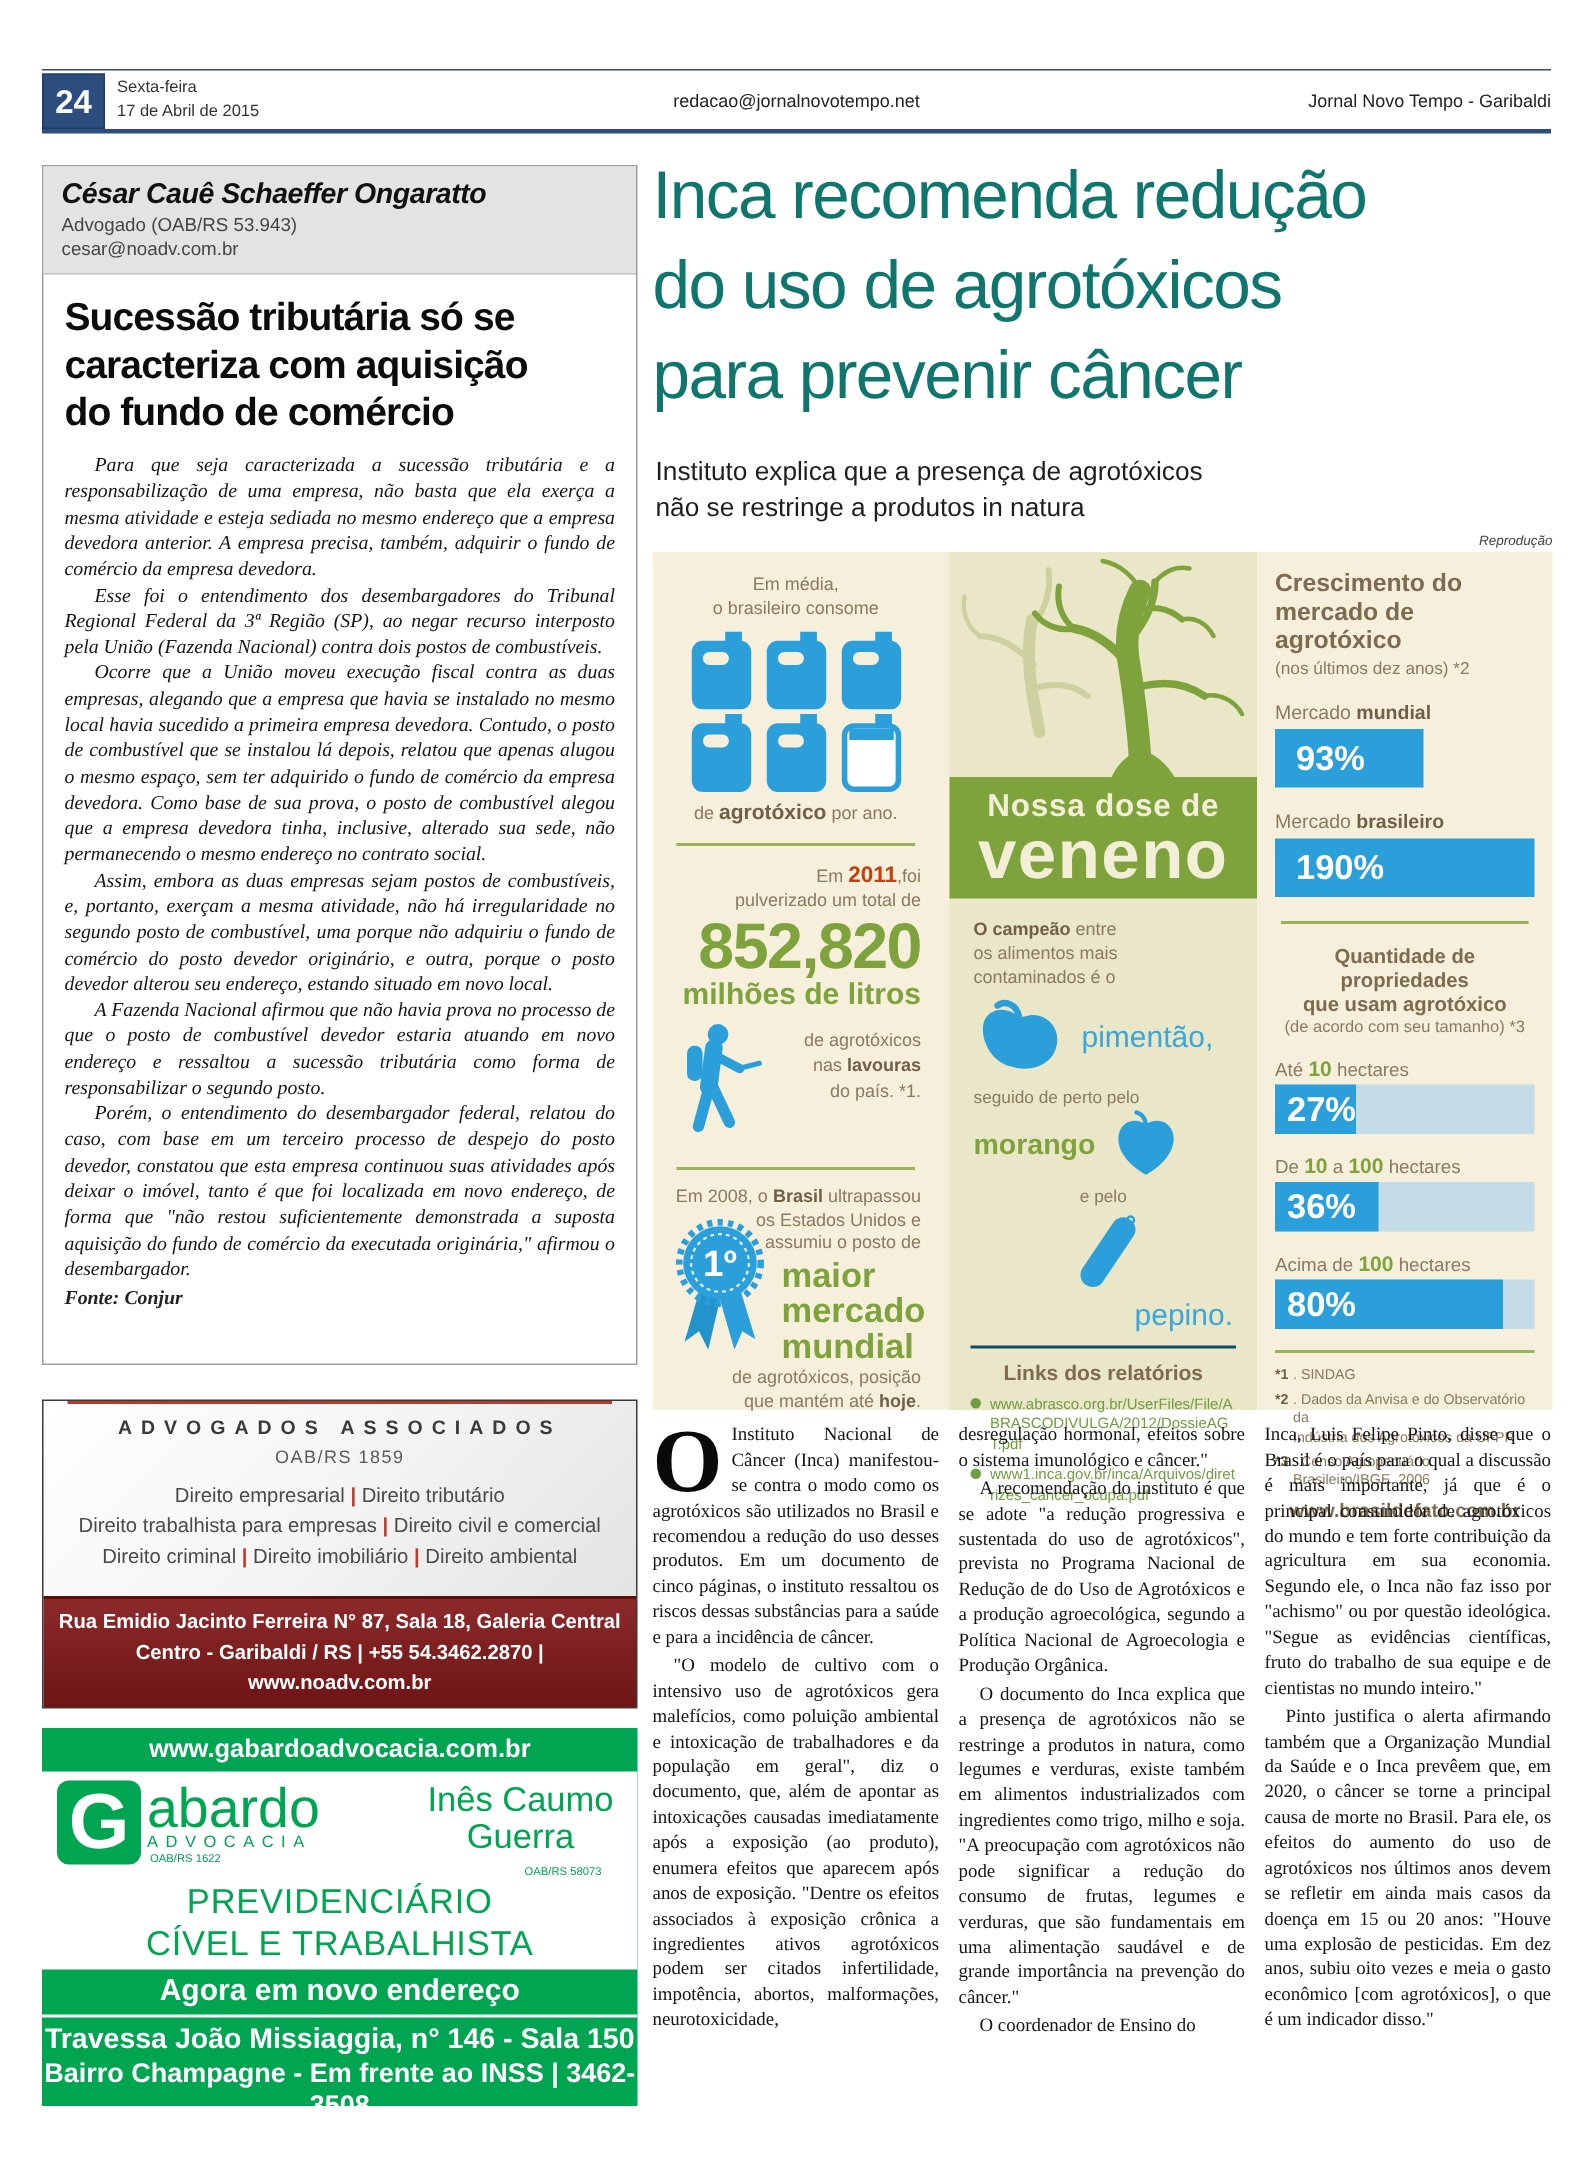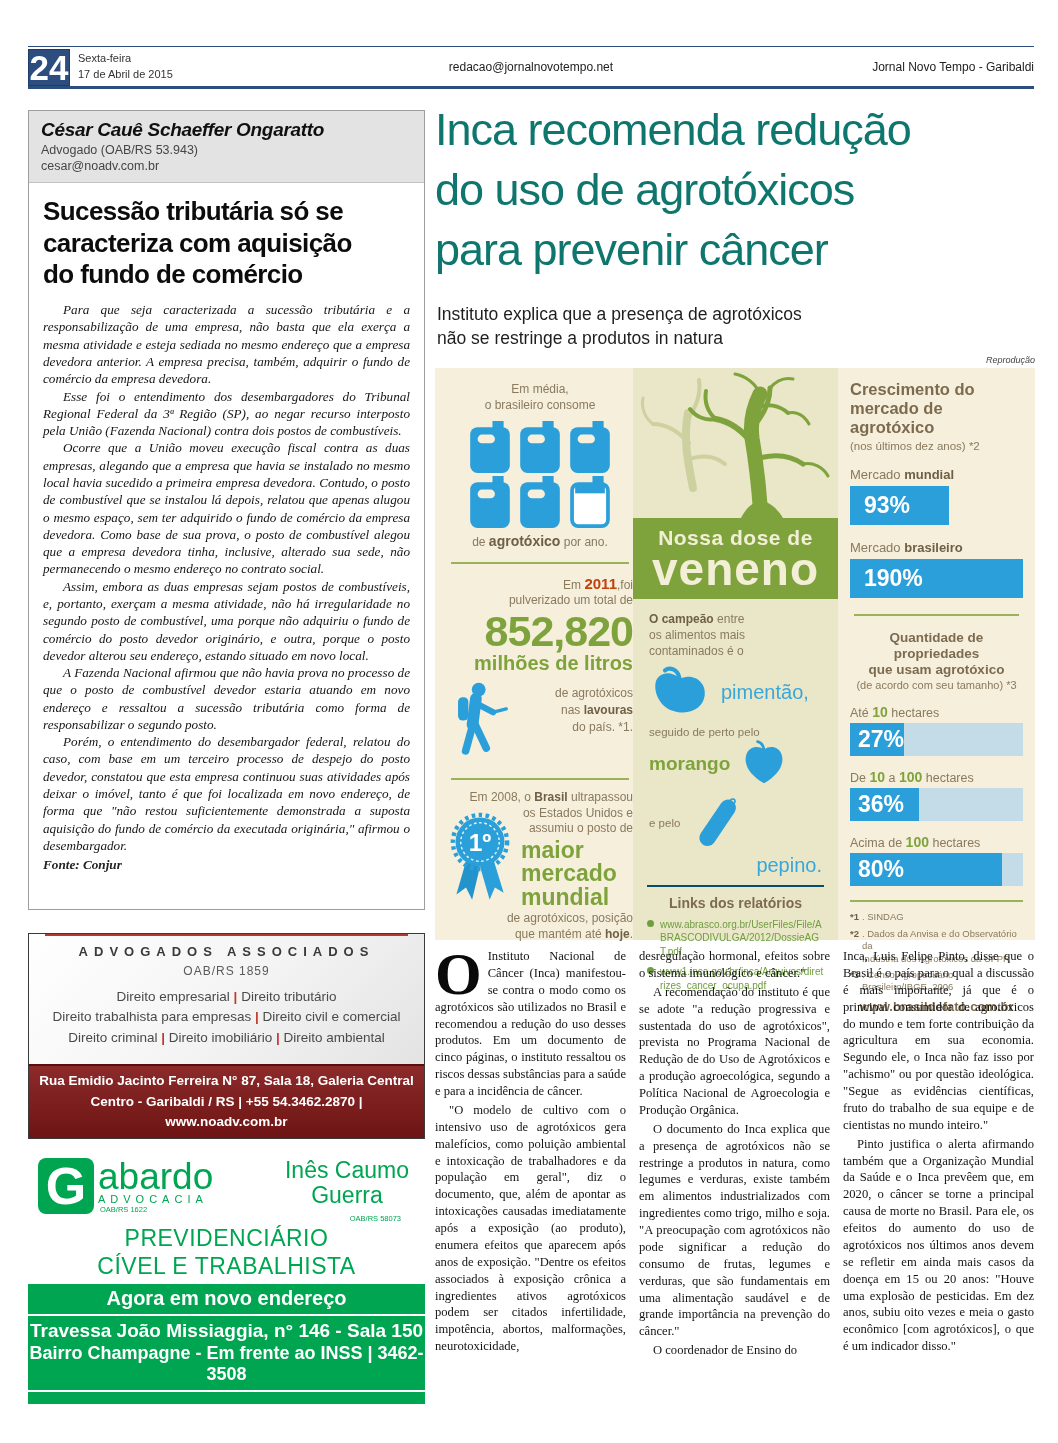--- a/index.html
+++ b/index.html
@@ -2,21 +2,21 @@
 <html><head>
 <meta charset="utf-8">
 <style>
   html,body{margin:0;padding:0;background:#ffffff;}
   .page{position:relative;width:1058px;height:1443px;background:#fff;overflow:hidden;
         font-family:"Liberation Sans",sans-serif;color:#222;}
 
   
   .masthead{position:absolute;left:28px;right:24px;top:46px;height:40px;border-top:1px solid #2c4d7e;}
   .pageno{position:absolute;left:0;top:2px;width:40px;height:35px;background:#2c4d7e;color:#fff;
-          font-size:35px;font-weight:bold;display:flex;align-items:center;justify-content:center;
+          font-size:22px;font-weight:bold;display:flex;align-items:center;justify-content:center;
           border:1px solid #1d3c69;}
   .dateblock{position:absolute;left:50px;top:4px;font-size:11px;color:#333;line-height:1.45;}
   .mast-email{position:absolute;left:0;right:0;text-align:center;top:13px;font-size:12px;color:#222;}
   .mast-title{position:absolute;right:0;top:13px;font-size:12px;color:#222;}
   .mast-rule{position:absolute;left:28px;right:24px;top:86px;height:3px;background:#2c4d7e;}
 
   
   .law-box{position:absolute;left:28px;top:110px;width:397px;height:800px;border:1px solid #9e9e9e;
            box-sizing:border-box;background:#fff;}
   .law-head{background:#e3e3e3;padding:8px 12px 9px;border-bottom:1px solid #c2c2c2;}
@@ -72,21 +72,21 @@
   .headline{position:absolute;left:435px;top:100px;width:600px;font-size:45px;font-weight:normal;
             letter-spacing:-1px;line-height:1.33;color:#0f766e;white-space:pre-line;}
   .subhead{position:absolute;left:437px;top:303px;width:570px;font-size:17.5px;color:#1e1e1e;
            line-height:1.35;white-space:pre-line;}
   .credit{position:absolute;left:435px;top:355px;width:600px;text-align:right;font-size:9px;
           font-style:italic;color:#444;}
 
   
   .info{position:absolute;left:435px;top:368px;width:600px;height:572px;background:#f5efdc;display:flex;}
   .icol{position:relative;box-sizing:border-box;}
-  .col-l{width:198px;padding:14px 0 0 12px;}
+  .col-l{width:198px;padding:14px 19px 0 12px;}
   .col-m{width:205px;background:#eae6c8;}
   .col-r{width:197px;padding:12px 12px 0 12px;}
   .rt-b{font-weight:bold;color:#6f5f45;}
   .rt-g{color:#7fa33c;font-weight:bold;font-size:14px;}
   .rt-gb{color:#c2410c;font-weight:bold;font-size:15px;}
   .itext{font-size:12px;color:#8a7a5e;line-height:1.3;}
   .c-intro{text-align:center;white-space:pre-line;}
   .c-value{font-size:37px;font-weight:bold;color:#7fa33c;text-align:center;letter-spacing:-1px;margin-top:2px;}
   .jugs{display:flex;flex-wrap:wrap;width:160px;margin:8px auto 2px;gap:3px 6px;justify-content:center;}
   .c-caption{text-align:center;white-space:pre-line;margin-top:4px;}
@@ -189,20 +189,21 @@
       <div><span>Direito trabalhista para empresas</span><span class="rt-sep">  |  </span><span>Direito civil e comercial</span></div>
       <div><span>Direito criminal</span><span class="rt-sep">  |  </span><span>Direito imobiliário</span><span class="rt-sep">  |  </span><span>Direito ambiental</span></div>
     </div>
     <div class="nic-band">
       <div>Rua Emidio Jacinto Ferreira N° 87, Sala 18, Galeria Central</div>
       <div>Centro - Garibaldi / RS  |  +55 54.3462.2870  |  www.noadv.com.br</div>
     </div>
   </div>
 
   <div class="ad-gab">
+    <div class="gab-url">www.gabardoadvocacia.com.br</div>
     <div class="gab-white">
       <div class="gab-logorow">
         <div class="gab-g">G</div>
         <div class="gab-namecol">
           <div class="gab-name">abardo</div>
           <div class="gab-sub">ADVOCACIA</div>
           <div class="gab-oab">OAB/RS 1622</div>
         </div>
         <div class="gab-partner">Inês Caumo
 Guerra</div>
@@ -346,21 +347,21 @@
           <div class="f-blue" style="margin-left:6px;">pimentão,</div>
         </div>
         <div class="f-conn">seguido de perto pelo</div>
         <div class="f-row" style="margin-top:2px;">
           <div class="f-green">morango</div>
           <svg width="52" height="48" viewBox="0 0 60 60" style="margin-left:8px;">
             <path d="M30,54 C12,44 4,30 8,18 C11,9 22,6 30,12 C38,6 49,9 52,18 C56,30 48,44 30,54 Z" fill="#2b9fd9"></path>
             <path d="M30,12 C29,6 26,3 22,2" stroke="#2b9fd9" stroke-width="3.5" fill="none" stroke-linecap="round"></path>
           </svg>
         </div>
-        <div class="f-row" style="margin-top:4px;">
+        <div class="f-row" style="margin-top:4px;flex-direction:column;">
           <div class="f-conn" style="margin-top:0;">e pelo</div>
           <svg width="64" height="62" viewBox="0 0 80 80" style="margin-left:6px;">
             <rect x="6" y="29" width="68" height="21" rx="10.5" fill="#2b9fd9" transform="rotate(-56 40 40)"></rect>
             <circle cx="59" cy="12" r="3" fill="none" stroke="#2b9fd9" stroke-width="2"></circle>
           </svg>
         </div>
         <div class="f-blue" style="text-align:right;">pepino.</div>
       </div>
       <div class="links">
         <div class="links-title">Links dos relatórios</div>

